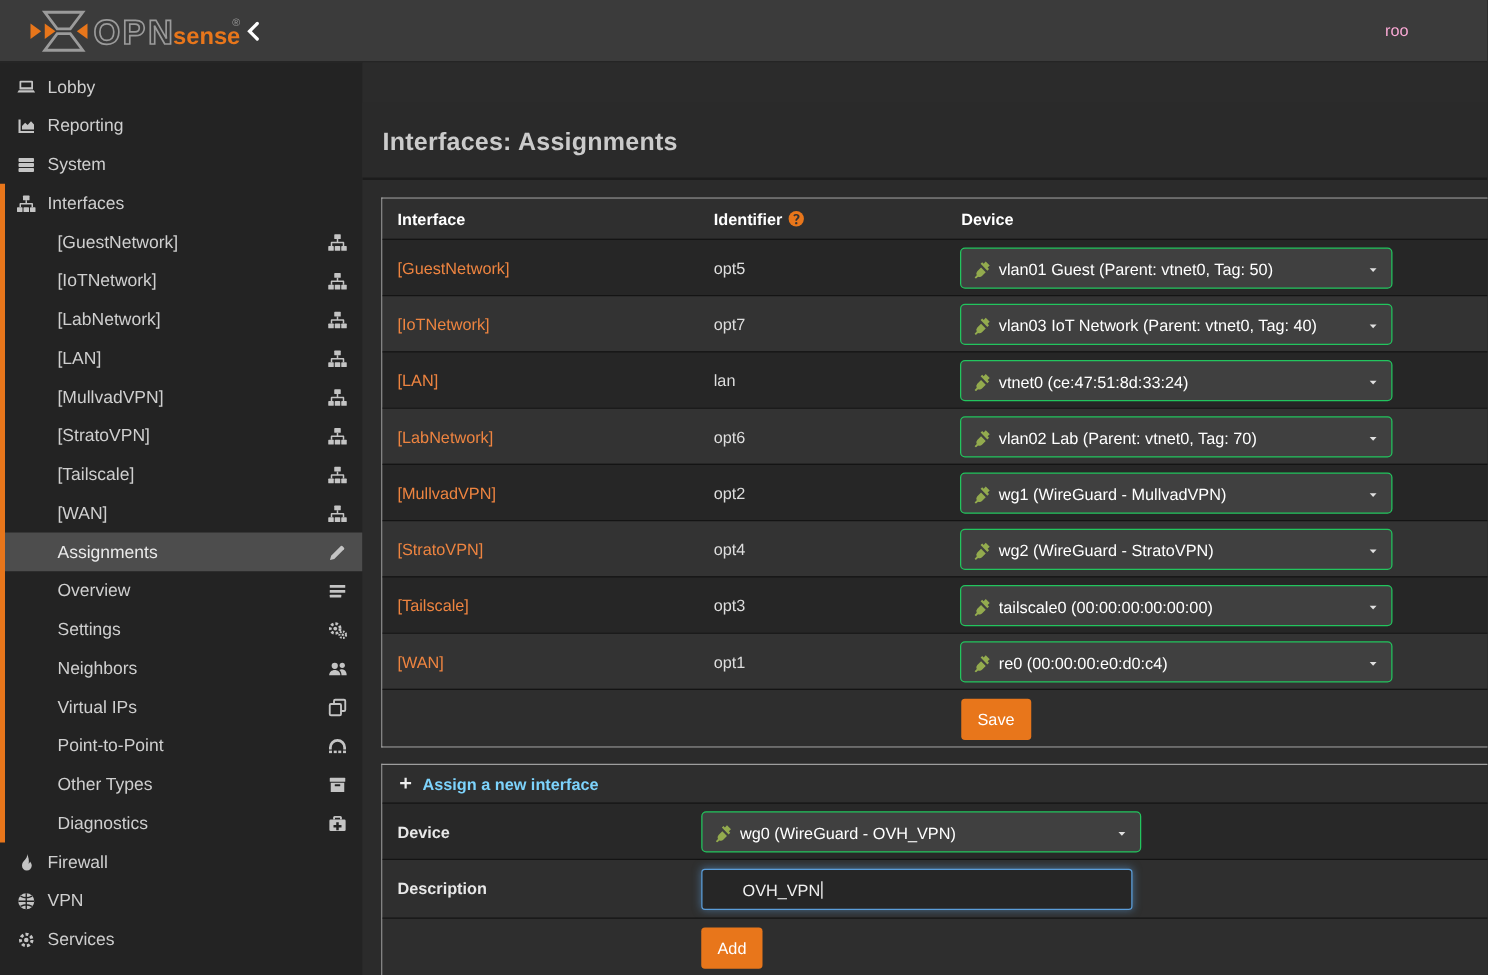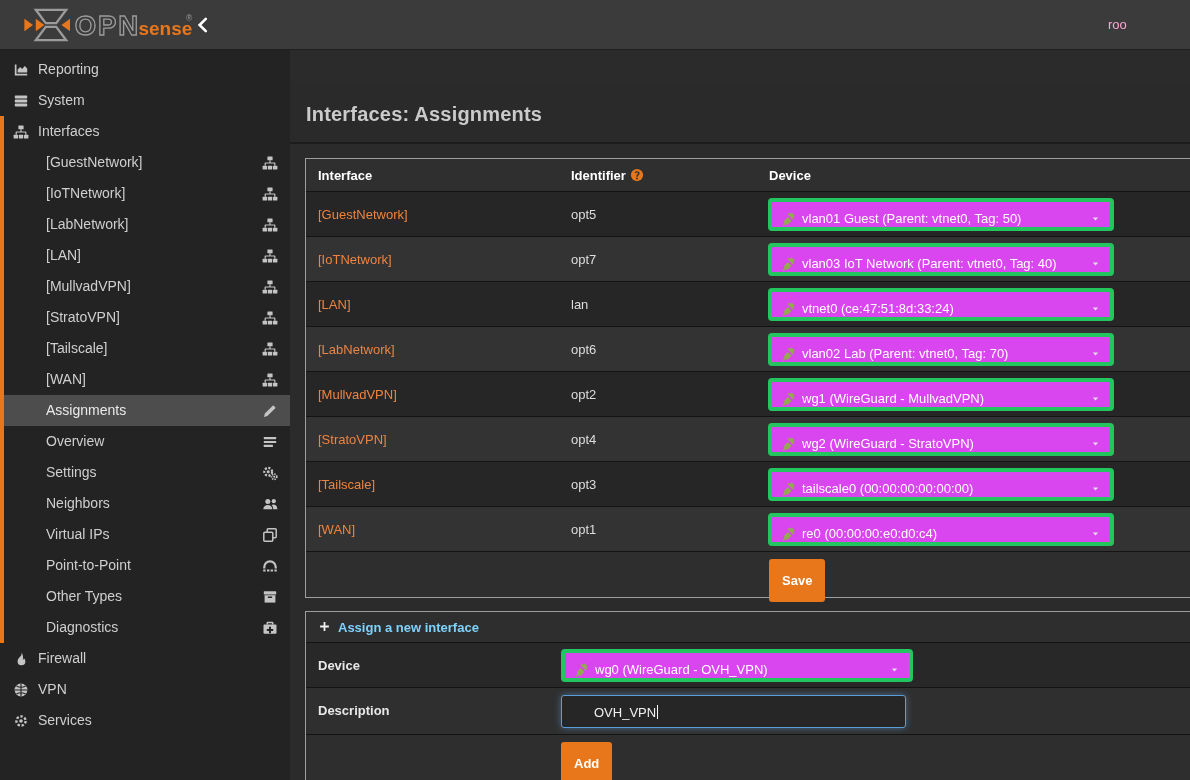--- a/index.html
+++ b/index.html
@@ -75,32 +75,32 @@
   .trow.dark { background:#262626; }
   .trow.light { background:#333333; }
   .iface-link {
     position:absolute; left:12px; top:15px; font-size:13px;
     color:var(--link,#ee8440); text-decoration:none; cursor:pointer;
   }
   .ident { position:absolute; left:265px; top:15px; font-size:13px; color:#dddddd; }
 
   .select {
     position:absolute; left:462px; top:6px; width:346px; height:33px;
-    background:#d946ef; border:4px solid #22c55e; border-radius:4px;
+    background:#404040; border:1px solid #22c55e; border-radius:4px;
     cursor:pointer;
   }
   .select .plug { position:absolute; left:9px; top:9px; width:15px; height:15px; color:var(--plug,#93ab4e); }
   .select .sel-text { position:absolute; left:30px; top:9px; font-size:13px; color:#ffffff; white-space:nowrap; }
   .select .caret { position:absolute; right:9px; top:13px; width:11px; height:8px; color:#e0e0e0; }
 
   .save-row, .add-row { position:relative; height:46px; background:#2e2e2e; border-top:1px solid #141414; }
   .btn {
-    position:absolute; top:7px; height:43px; padding:0 13px;
+    position:absolute; top:7px; height:33px; padding:0 13px;
     background:var(--accent,#e8761b); color:#ffffff; border:none; border-radius:3px;
-    font-family:"Liberation Sans", sans-serif; font-size:13px; font-weight:bold; cursor:pointer;
+    font-family:"Liberation Sans", sans-serif; font-size:13px; font-weight:normal; cursor:pointer;
   }
   .save-btn { left:463px; }
   .add-btn { left:255px; }
 
   .new-header { position:relative; height:30px; background:#2e2e2e; }
   .new-header .plus { position:absolute; left:12px; top:8px; width:13px; height:13px; color:#efefef; }
   .new-header .new-title { position:absolute; left:32px; top:8px; font-size:13px; font-weight:bold; color:#7dd3fc; }
 
   .form-row { position:relative; border-top:1px solid #141414; }
   .row-device { height:45px; background:#282828; }
@@ -136,20 +136,29 @@
       </svg>
     </span>
   <span class="topbar-user">roo</span>
 </div>
 
 <div class="sidebar">
   <div id="nav-top">
       <div class="nav-item">
         <span class="svg-icon nav-icon">
           <svg viewBox="0 0 16 16" fill="currentColor">
+            <path fill-rule="evenodd" d="M2.6 3.4A.9.9 0 0 1 3.5 2.5h9a.9.9 0 0 1 .9.9v6.2H2.6zM4 3.9v3.8h8V3.9z"></path>
+            <path d="M.9 11.9h14.2l-1.1-1.7H2z"></path>
+          </svg>
+        </span>
+        <span class="nav-label">Lobby</span>
+      </div>
+      <div class="nav-item">
+        <span class="svg-icon nav-icon">
+          <svg viewBox="0 0 16 16" fill="currentColor">
             <path d="M1.8 2.6v10.8h12.4v-1.7H3.5V2.6z"></path>
             <path d="M4.6 10.6V7.8l2.5-2.7 2 1.8 2.7-3 2.4 2.7v4z"></path>
           </svg>
         </span>
         <span class="nav-label">Reporting</span>
       </div>
       <div class="nav-item">
         <span class="svg-icon nav-icon">
           <svg viewBox="0 0 16 16" fill="currentColor">
             <rect x="1.8" y="2.4" width="12.4" height="3.1" rx=".7"></rect>

